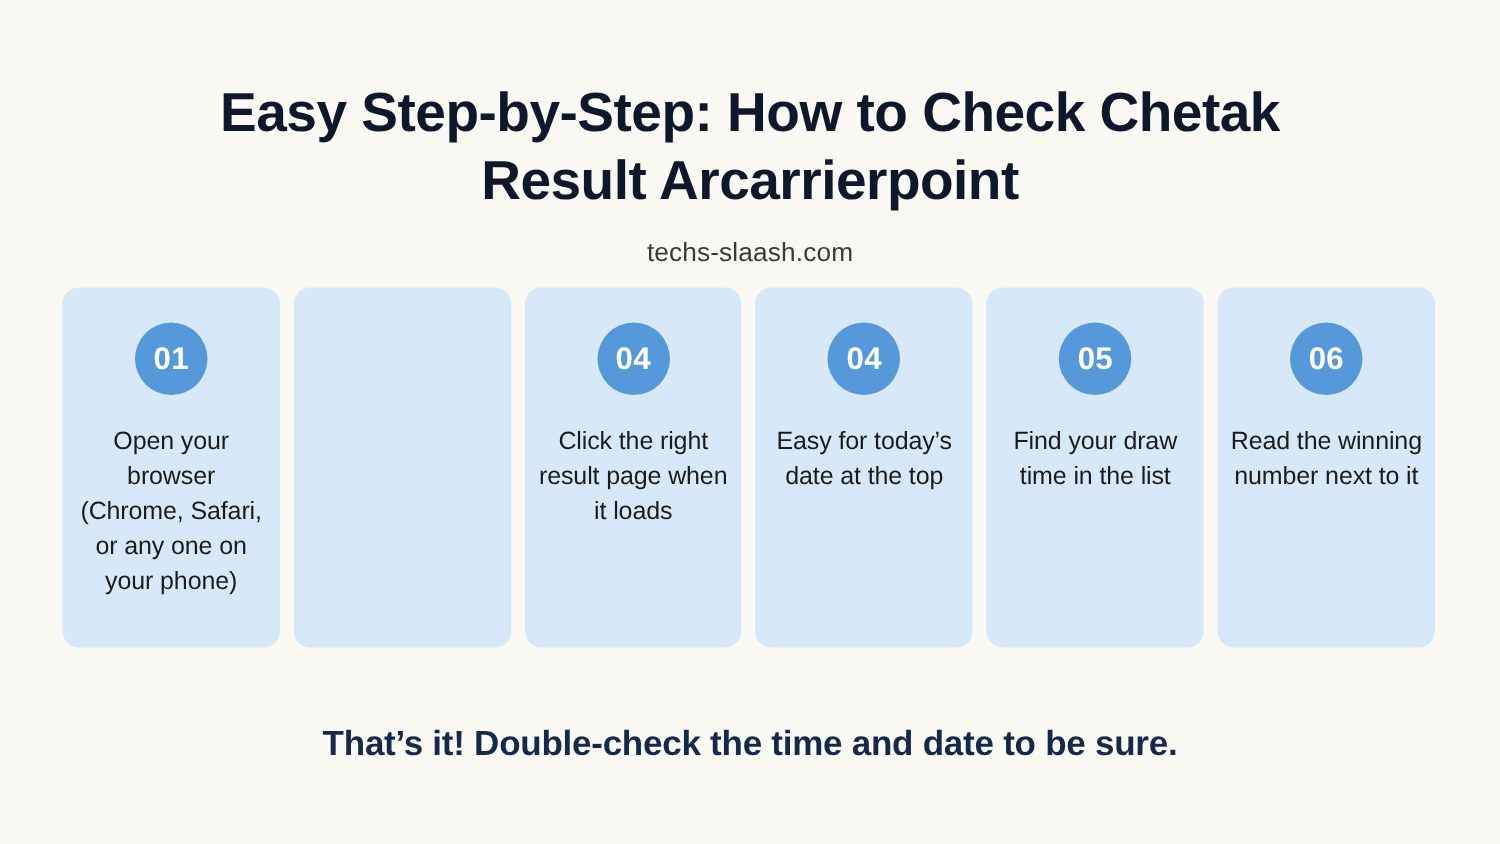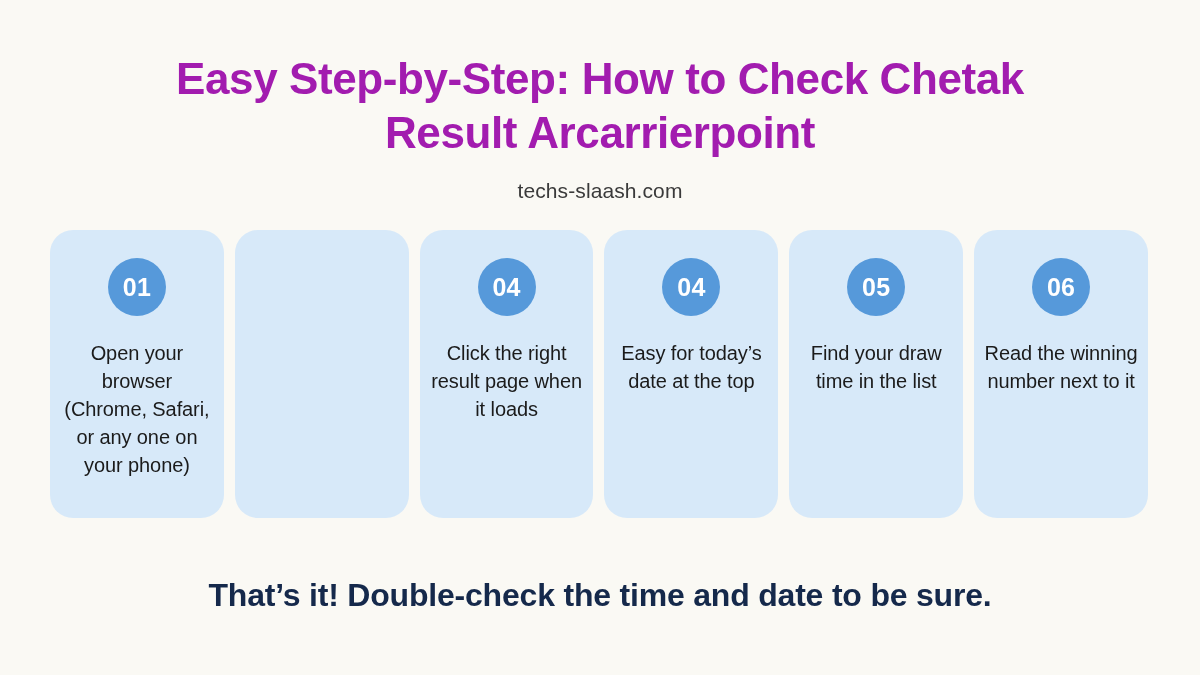--- a/index.html
+++ b/index.html
@@ -25,27 +25,27 @@
 
   
   .header {
     position: absolute;
     top: 48px;
     left: 0;
     width: 1200px;
     text-align: center;
   }
   .title {
-    margin: 4px;
+    margin: 16px;
     padding: 0 110px;
     font-size: 44px;
     line-height: 54px;
     font-weight: bold;
     letter-spacing: -0.4px;
-    color: #a21caf;
+    color: #0f172a;
     font-family: "Liberation Sans", sans-serif;
   }
   .subtitle {
     margin: 18px 0 0 0;
     font-size: 21px;
     line-height: 26px;
     font-weight: normal;
     color: #3A3A3A;
     letter-spacing: 0.1px;
   }
@@ -57,21 +57,21 @@
     left: 50px;
     width: 1098px;
     height: 288px;
     display: flex;
     flex-direction: row;
     gap: 11px;
   }
   .step-card {
     flex: 1 1 0;
     background: #D7E9F9;
-    border-radius: 23px;
+    border-radius: 13px;
     box-sizing: border-box;
     padding: 28px 10px 10px 10px;
     display: flex;
     flex-direction: column;
     align-items: center;
   }
   .step-badge {
     width: 58px;
     height: 58px;
     border-radius: 50%;
@@ -99,21 +99,21 @@
   
   .footer {
     position: absolute;
     top: 575px;
     left: 0;
     width: 1200px;
     text-align: center;
   }
   .footer-text {
     margin: 0;
-    font-size: 32px;
+    font-size: 28px;
     line-height: 40px;
     font-weight: bold;
     color: #15294B;
     letter-spacing: -0.2px;
   }
 </style>
 </head>
 <body>
 
 <div class="page">

